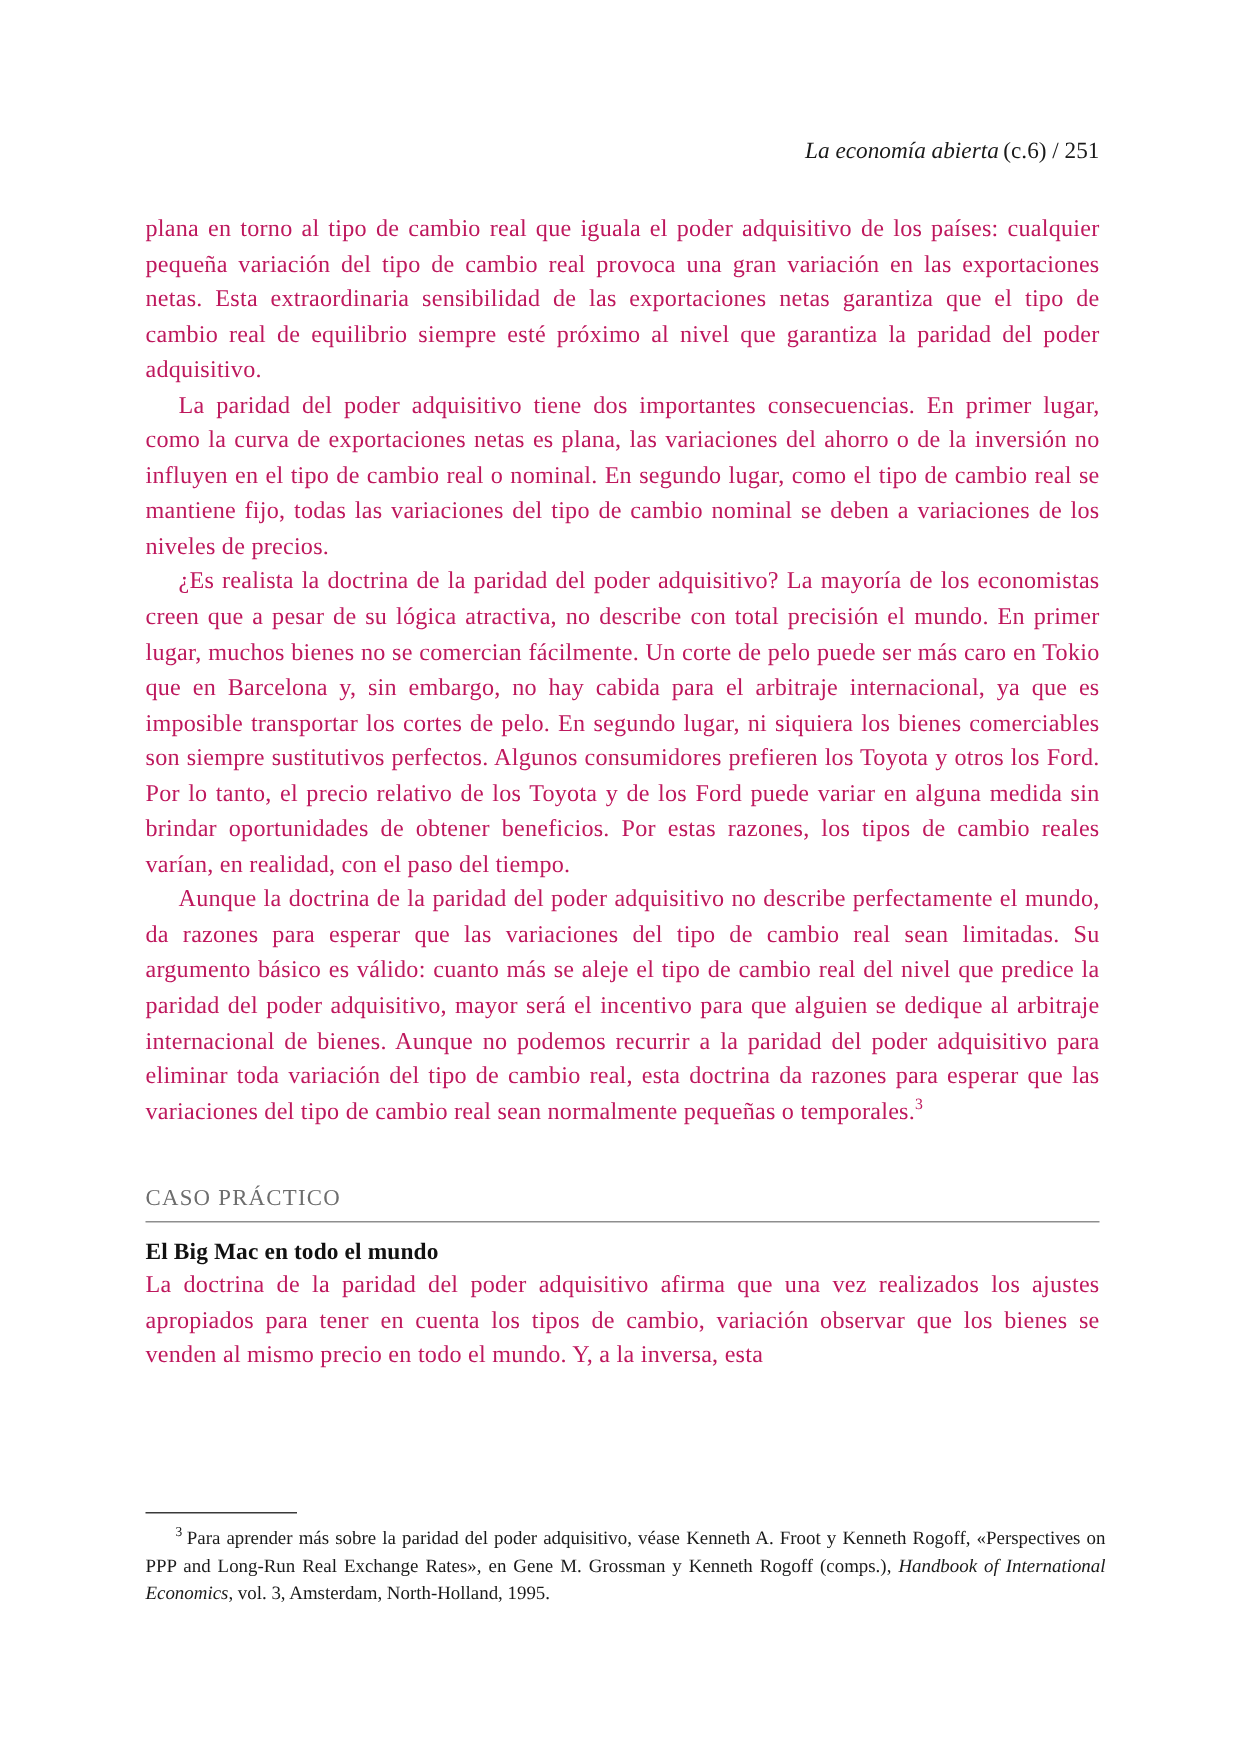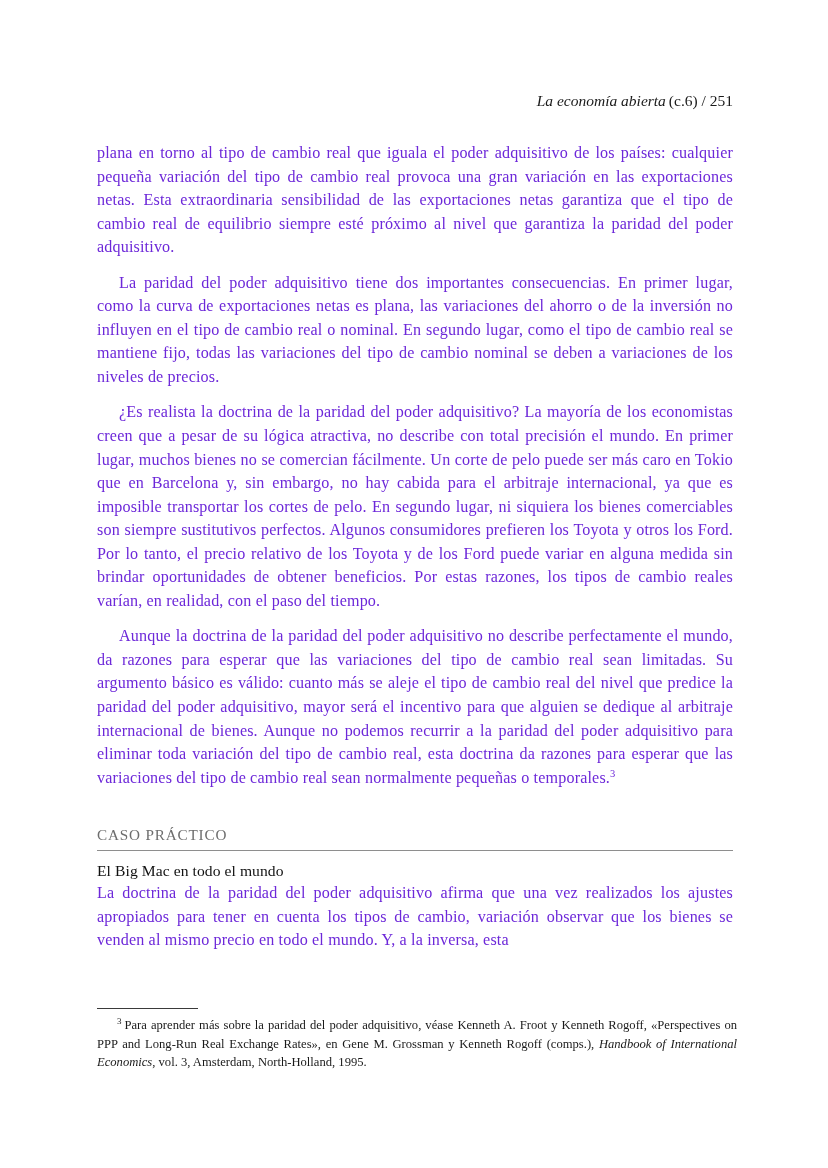--- a/index.html
+++ b/index.html
@@ -54,28 +54,27 @@
     top: 141px;
     width: 636px;
   }
 
   p.body-par {
     margin: 0;
     font-size: 16.1px;
     line-height: 23.55px;
     text-align: justify;
     text-justify: inter-word;
-    color: #6d28d9;
+    color: #be185d;
     hyphens: manual;
     letter-spacing: 0.01em;
     font-family: Liberation Serif, serif;
   }
   p.body-par.indented {
     text-indent: 22px;
-    margin-top: 12px;
   }
   p.body-par .fn-ref {
     font-size: 10.5px;
     vertical-align: super;
     line-height: 0;
   }
 
   
   .case-block {
     margin-top: 36px;
@@ -94,21 +93,21 @@
     height: 0;
     border: 0;
     border-top: 1.6px solid #8e8e8e;
     margin: 2px 0 0 0;
     width: 100%;
   }
   .case-subtitle {
     margin: 9px 0 0 0;
     font-size: 15.6px;
     line-height: 21px;
-    font-weight: normal;
+    font-weight: bold;
     color: #111111;
     letter-spacing: 0.005em;
   }
   .case-par {
     margin-top: 22px;
   }
 
   
   .footnote-area {
     position: absolute;

